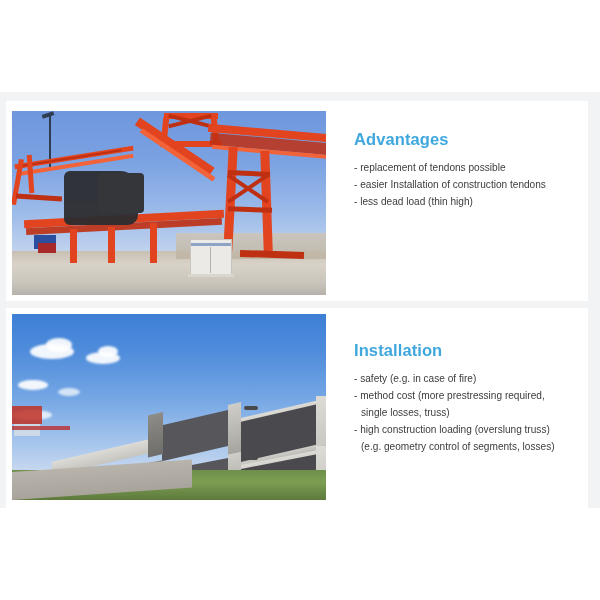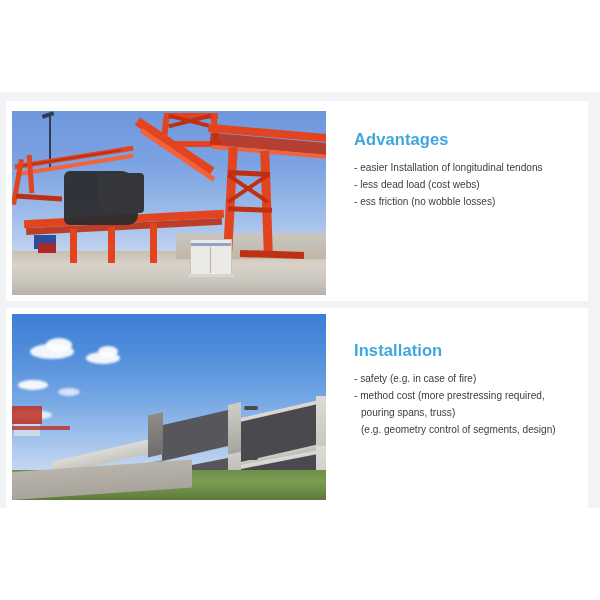--- a/index.html
+++ b/index.html
@@ -207,23 +207,23 @@
         <div class="steel" style="left:58px;top:118px;width:7px;height:34px;"></div>
         <div class="steel" style="left:96px;top:116px;width:7px;height:36px;"></div>
         <div class="steel" style="left:138px;top:112px;width:7px;height:40px;"></div>
         <div class="steel dark" style="left:228px;top:140px;width:64px;height:7px;transform:rotate(2deg);"></div>
       </div>
     </div>
 
     <div class="textcol">
       <div class="heading heading-adv">Advantages</div>
       <div class="bullets bullets-adv">
-        <div class="li">- easier Installation of longitudinal   tendons</div>
-        <div class="li">- less dead load  (cost webs)</div>
-        <div class="li">- ess friction  (no wobble losses)</div>
+        <div class="li">- replacement of tendons possible</div>
+        <div class="li">- easier Installation of construction   tendons</div>
+        <div class="li">- less dead load  (thin high)</div>
       </div>
     </div>
   </div>
 
   <div class="card card-disadvantages">
 
     <div class="photo photo-2">
       <div class="photo-inner">
         <div class="sky2"></div>
 
@@ -271,19 +271,20 @@
         <div class="grass"></div>
         <div class="road"></div>
       </div>
     </div>
 
     <div class="textcol">
       <div class="heading heading-dis">Installation</div>
       <div class="bullets bullets-dis">
         <div class="li">- safety  (e.g. in case of fire)</div>
         <div class="li">- method cost  (more prestressing required,</div>
-        <div class="li cont">pouring spans, truss)</div>
-        <div class="li cont">(e.g. geometry control of segments, design)</div>
+        <div class="li cont">single losses, truss)</div>
+        <div class="li">- high construction loading  (overslung truss)</div>
+        <div class="li cont">(e.g. geometry control of segments, losses)</div>
       </div>
     </div>
   </div>
 
 </div>
 
 </body></html>

